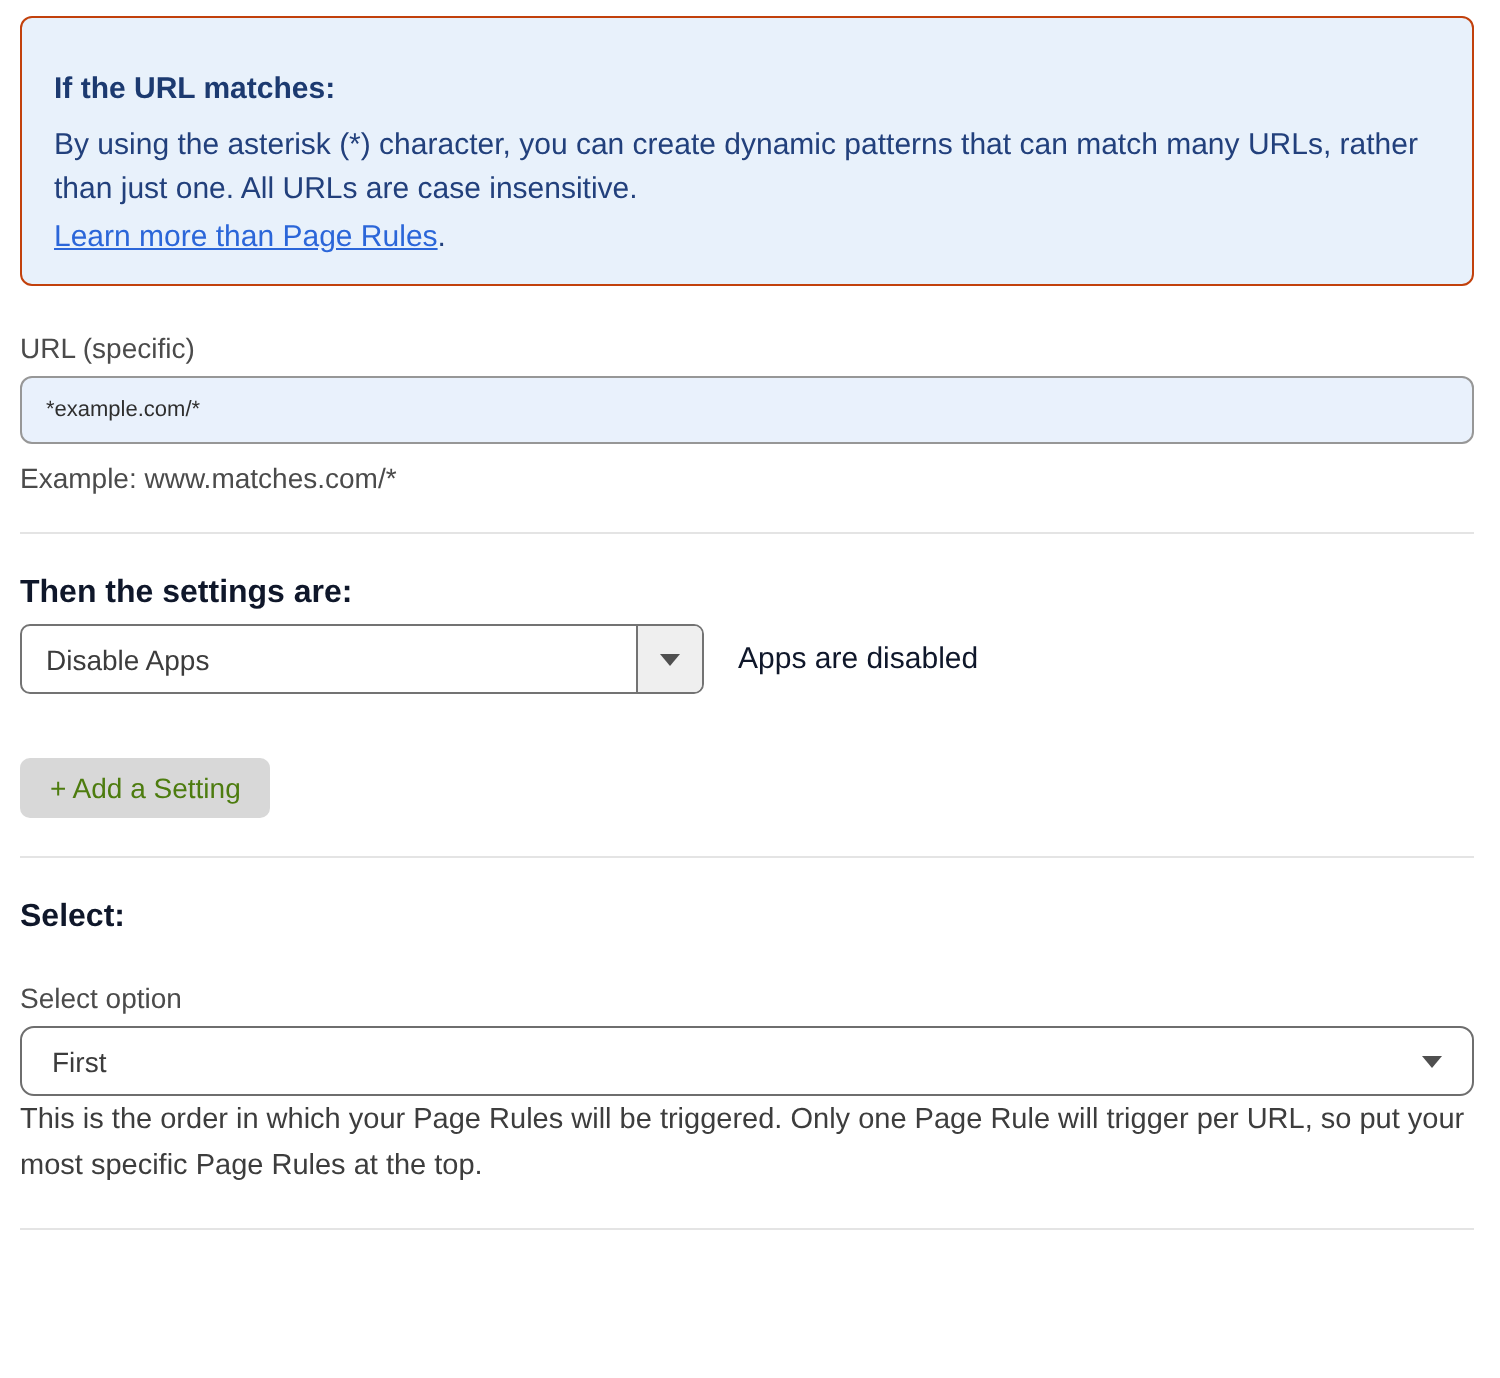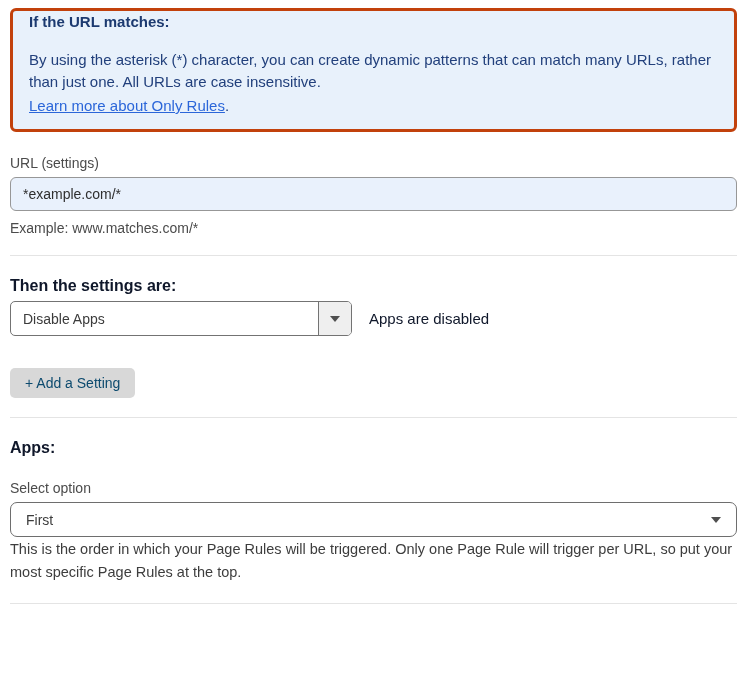--- a/index.html
+++ b/index.html
@@ -13,38 +13,38 @@
   }
   .container { padding: 8px 13px 0 10px; }
 
   .page-title {
     font-size: 19px; font-weight: 700; color: #3d3d3d;
     margin: 3px 0 13px; letter-spacing: -0.1px;
   }
 
   .info-box {
     background: #e8f1fb;
-    border: 3px solid #c2410c;
+    border: 1px solid #c2410c;
     border-radius: 6px;
-    padding: 0 16px 12px;
+    padding: 25px 16px 12px;
     font-size: 15px; line-height: 22px;
     color: #22407c;
   }
   .info-heading { font-weight: 700; color: #1c3a70; }
-  .info-body { margin-top: 16px; }
+  .info-body { margin-top: 6px; }
   .info-link-line { margin-top: 2px; }
   .info-link { color: #2b66d9; text-decoration: underline; cursor: pointer; }
 
   .field-label { font-size: 14px; color: #4b4b4b; margin: 23px 0 6px; }
 
   .url-input {
     display: block; width: 100%; height: 34px;
     background: #e9f1fc;
     border: 1px solid #979797; border-radius: 6px;
-    padding: 0 12px; font-size: 14px; color: #2f2f2f;
+    padding: 0 12px; font-size: 11px; color: #2f2f2f;
     font-family: "Liberation Sans", sans-serif;
     outline: none;
   }
   .field-helper { font-size: 14px; color: #4b4b4b; margin-top: 9px; }
 
   .divider { border: none; border-top: 1px solid #e4e4e4; margin: 19px 0 0; }
 
   .section-heading { font-size: 16px; font-weight: 700; color: #0f172a; margin: 21px 0 0; }
 
   .setting-row { display: flex; align-items: center; margin-top: 6px; }
@@ -66,21 +66,21 @@
     width: 0; height: 0;
     border-left: 5px solid transparent;
     border-right: 5px solid transparent;
     border-top: 6px solid #4f4f4f;
   }
   .status-text { margin-left: 17px; font-size: 15px; color: #0f172a; }
 
   .add-setting-btn {
     margin-top: 32px; height: 30px; padding: 0 15px;
     background: #d8d8d8; border: none; border-radius: 5px;
-    font-size: 14px; color: #0c4a6e; cursor: pointer;
+    font-size: 14px; color: #4d7c0f; cursor: pointer;
     font-family: "Liberation Sans", sans-serif;
   }
 
   .wide-select {
     display: flex; align-items: center; justify-content: space-between;
     height: 35px; margin-top: 0;
     border: 1px solid #6e6e6e; border-radius: 7px;
     padding: 0 15px; font-size: 14px; color: #3c3c3c;
     background: #fff; cursor: pointer;
   }
@@ -92,25 +92,25 @@
 </head>
 <body>
 
 <div class="container">
 
 
   <div class="info-box">
     <div class="info-heading">If the URL matches:</div>
     <div class="info-body">By using the asterisk (*) character, you can create dynamic patterns that can match many URLs, rather than just one. All URLs are case insensitive.</div>
     <div class="info-link-line">
-      <a class="info-link">Learn more about Only Rules</a><span>.</span>
+      <a class="info-link">Learn more than Page Rules</a><span>.</span>
     </div>
   </div>
 
-  <div class="field-label">URL (settings)</div>
+  <div class="field-label">URL (specific)</div>
   <input class="url-input" type="text" value="*example.com/*" style="">
   <div class="field-helper">Example: www.matches.com/*</div>
 
   <hr class="divider">
 
   <h2 class="section-heading">Then the settings are:</h2>
 
   <div class="setting-row">
     <div class="custom-select">
       <div class="select-value">Disable Apps</div>
@@ -118,21 +118,21 @@
         <span class="tri-down"></span>
       </div>
     </div>
     <div class="status-text">Apps are disabled</div>
   </div>
 
   <button class="add-setting-btn">+ Add a Setting</button>
 
   <hr class="divider">
 
-  <h2 class="section-heading">Apps:</h2>
+  <h2 class="section-heading">Select:</h2>
 
   <div class="field-label">Select option</div>
   <div class="wide-select">
     <span>First</span>
     <span class="tri-down"></span>
   </div>
   <div class="order-helper">This is the order in which your Page Rules will be triggered. Only one Page Rule will trigger per URL, so put your most specific Page Rules at the top.</div>
 
   <hr class="divider">
 

